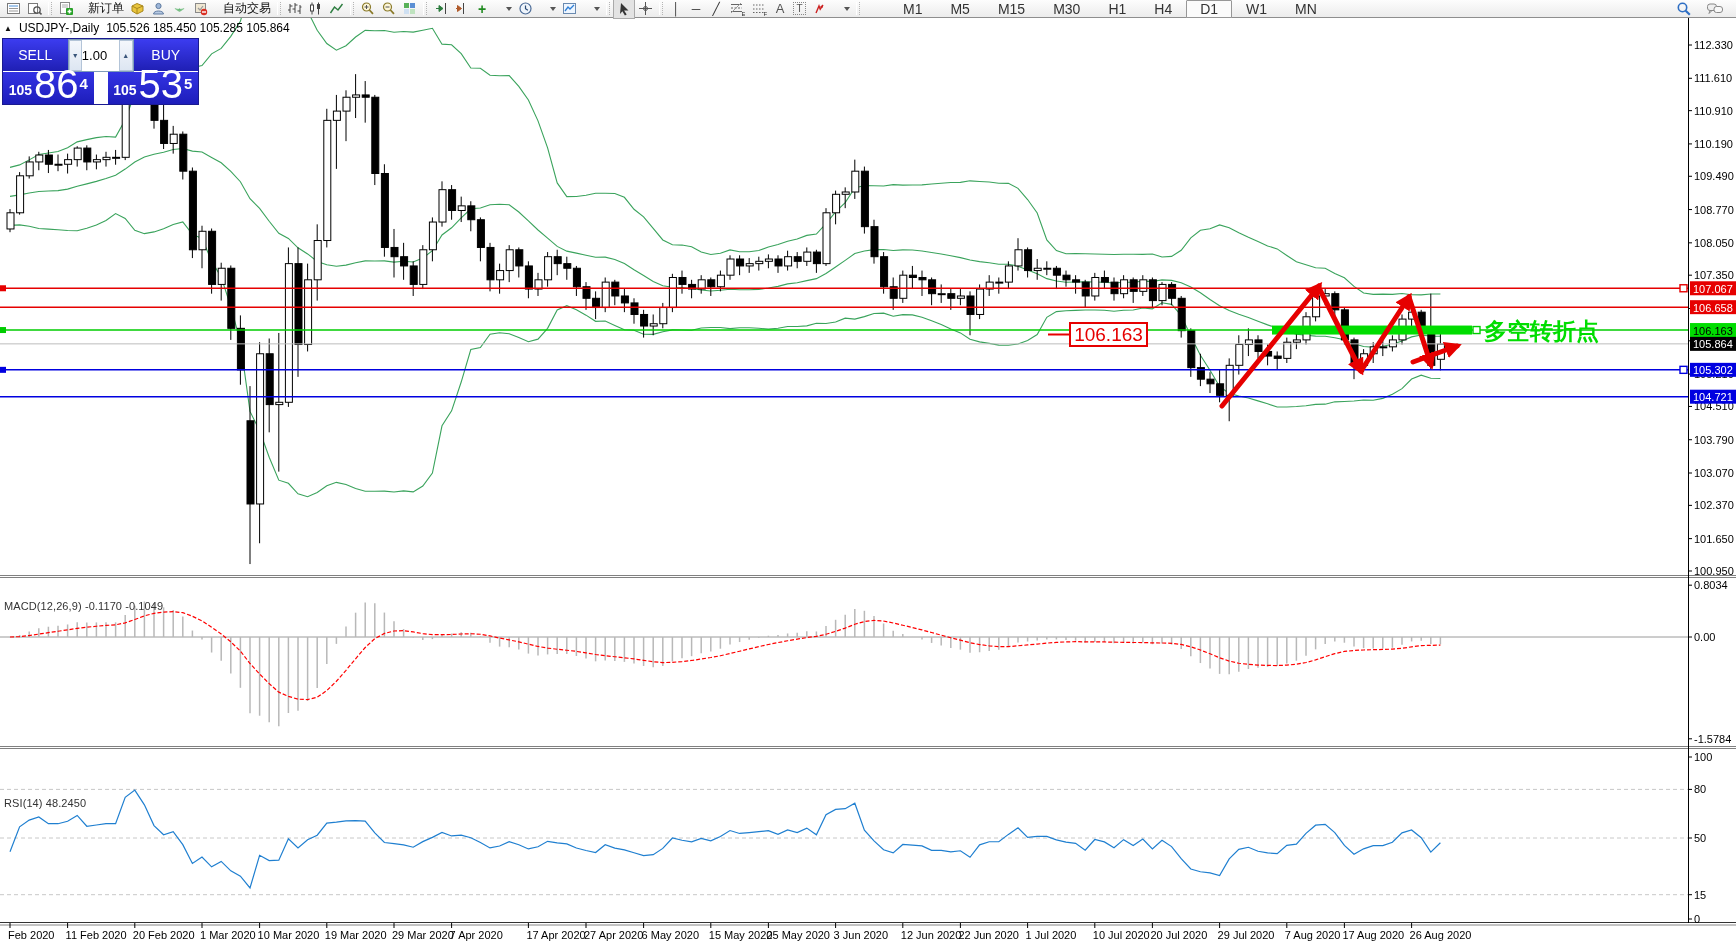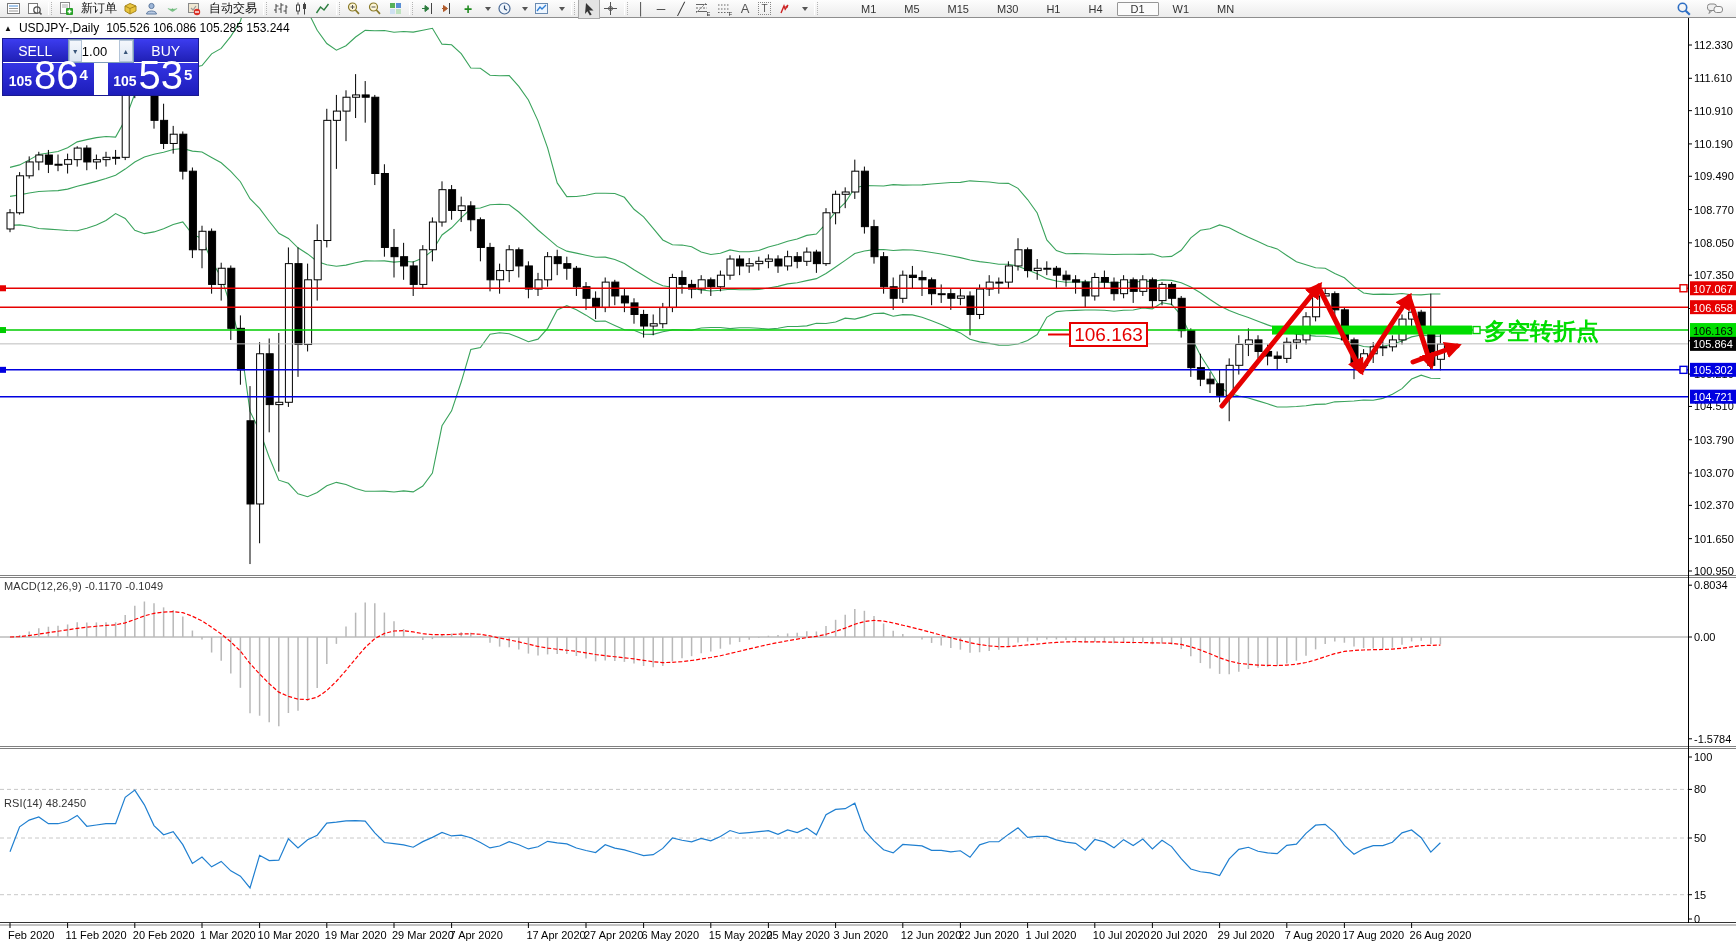--- a/index.html
+++ b/index.html
@@ -1,41 +1,41 @@
 <!DOCTYPE html>
 <html><head>
 <meta charset="utf-8">
 <style>
   *{box-sizing:border-box;margin:0;padding:0}
   html,body{width:1736px;height:943px;overflow:hidden;background:#fff;font-family:"Liberation Sans",sans-serif}
   
   .toolbar{position:relative;z-index:10;display:flex;align-items:center;height:18px;
     background:linear-gradient(#fdfdfd,#ececec);border-bottom:1px solid #8e8e8e;
     padding:0 3px;font-size:11px;color:#222;white-space:nowrap}
-  .tb-btn{display:inline-flex;align-items:center;gap:8px;padding:0 3px;height:20px;cursor:default}
+  .tb-btn{display:inline-flex;align-items:center;gap:15px;padding:0 3px;height:20px;cursor:default}
   .tb-btn svg{display:block}
   .tb-lbl{font-size:12px;color:#111}
   .tb-sep{width:4px;height:13px;border-left:1px solid #fff;border-right:1px dotted #b5b5b5;margin:0 3px}
   .dd{width:0;height:0;border-left:3px solid transparent;border-right:3px solid transparent;border-top:4px solid #555;margin-left:2px}
   .glyph{display:inline-block;width:14px;text-align:center;font-size:12px;color:#333;line-height:14px}
   .glyph.boxT{border:1px dotted #888;font-size:10px;width:13px;height:13px;line-height:12px}
   .tf-group{display:inline-flex;margin-left:26px}
-  .tf{padding:1px 14px;font-size:11px;color:#333}
+  .tf{padding:1px 14px;font-size:14px;color:#333}
   .tf.active{border:1px solid #979797;background:#fbfbfb;padding:0 13px;border-radius:1px}
   .tb-right{margin-left:auto;display:inline-flex;gap:8px;margin-right:6px}
   
   #chart{position:absolute;top:0;left:0;z-index:1}
   .chart-title{position:absolute;z-index:3;top:21px;left:4px;font-size:12px;color:#000;display:flex;gap:7px;align-items:center}
   .chart-title .tri{font-size:8px;color:#111}
   .ind-label{position:absolute;z-index:3;left:4px;font-size:11px;color:#333;letter-spacing:.1px}
-  #macd-label{top:580px}
+  #macd-label{top:600px}
   #rsi-label{top:797px}
   
   .trade-panel{position:absolute;z-index:4;top:38px;left:2px;width:197px;border:1px solid #1a1a90;background:#fff}
-  .tp-top{display:flex;height:24px;background:#f97316}
+  .tp-top{display:flex;height:33px;background:#f97316}
   .tp-btn{flex:1;background:linear-gradient(#3c3cf0,#1f1fb4);color:#fff;font-size:14px;
     display:flex;align-items:center;justify-content:center;border-bottom:1px solid #fff}
   .tp-vol{width:66px;background:#fff;border:1px solid #7f9db9;display:flex;align-items:stretch}
   .tp-step{width:15px;background:linear-gradient(#f4f7fc,#dde6f2);color:#39557a;font-size:7px;
     display:flex;align-items:center;justify-content:center;border:1px solid #b3c4d8}
   .tp-vol-val{flex:1;display:flex;align-items:center;justify-content:flex-end;padding-right:12px;font-size:13px;color:#000}
   .tp-prices{display:flex;height:32px;background:#fff;gap:14px}
   .tp-price{flex:1;background:linear-gradient(#3434e4,#1d1dba);color:#fff;display:flex;align-items:flex-end;justify-content:center;padding-bottom:3px}
   .tp-price .small{font-size:14px;font-weight:bold;margin-bottom:3px;margin-right:2px}
   .tp-price .big{font-size:40px;line-height:.82}
@@ -896,21 +896,21 @@
     </g>
     <g>
       <rect x="1690" y="389.69730000000015" width="46" height="14" fill="#0000e0"></rect>
       <text x="1693" y="401.19730000000015" font-size="11" fill="#ffffff">104.721</text>
     </g>
   </svg>
 
 <div class="chart-title">
   <span class="tri">▲</span>
   <span>USDJPY-,Daily</span>
-  <span>105.526 106.086 105.285 153.244</span>
+  <span>105.526 185.450 105.285 105.864</span>
 </div>
 
 <div class="trade-panel">
   <div class="tp-top">
     <div class="tp-btn">SELL</div>
     <div class="tp-vol">
       <div class="tp-step">▼</div>
       <div class="tp-vol-val">1.00</div>
       <div class="tp-step">▲</div>
     </div>

